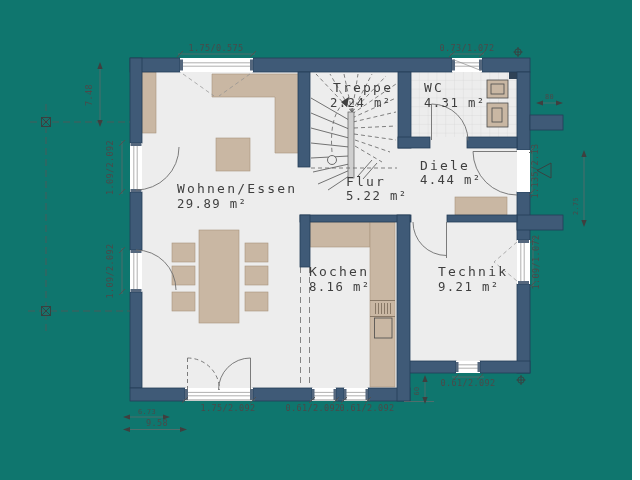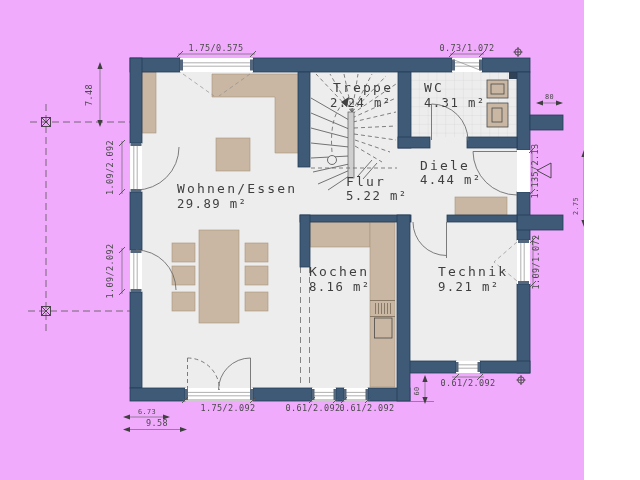--- a/index.html
+++ b/index.html
@@ -1,17 +1,17 @@
 <!DOCTYPE html>
 <html style="--wall: #3f5a77; --wall_edge: #253e57; --floor: #ededed; --furniture: #c9b7a3; --furniture_edge: #a8947d; --tile_line: #d7d7d7; --line: #6e6e6e; --text: #3f3f3f; --dim: #4a4a4a;"><head>
 <meta charset="utf-8">
 <style>
   html,body{margin:0;padding:0;background:#fff;}
-  #stage{position:relative;width:584px;height:480px;background:#f0abfc;overflow:hidden;
-         font-family:"DejaVu Sans Mono","Liberation Mono",monospace;}
+  #stage{position:relative;width:584px;height:480px;background:#0f766e;overflow:hidden;
+         font-family:"DejaVu Sans Mono","Liberation Mono",monospace;padding-left:48px;}
   svg{position:absolute;left:0;top:0;}
   .wall{fill:var(--wall,#3f5a77);stroke:var(--wall_edge,#253e57);stroke-width:.8;}
   .floor{fill:var(--floor,#ededed);stroke:none;}
   .furn{fill:var(--furniture,#c9b7a3);stroke:var(--furniture_edge,#a7937c);stroke-width:.6;}
   .fixt{fill:var(--furniture,#c9b7a3);stroke:#4a4a4a;stroke-width:.8;}
   .fixt-in{fill:none;stroke:#4a4a4a;stroke-width:.8;}
   .ln{fill:none;stroke:var(--line,#6e6e6e);stroke-width:.9;}
   .thin{fill:none;stroke:#8f8f8f;stroke-width:.7;}
   .glass{fill:none;stroke:#9b9b9b;stroke-width:.8;}
   .cap{fill:#55677d;stroke:none;}

